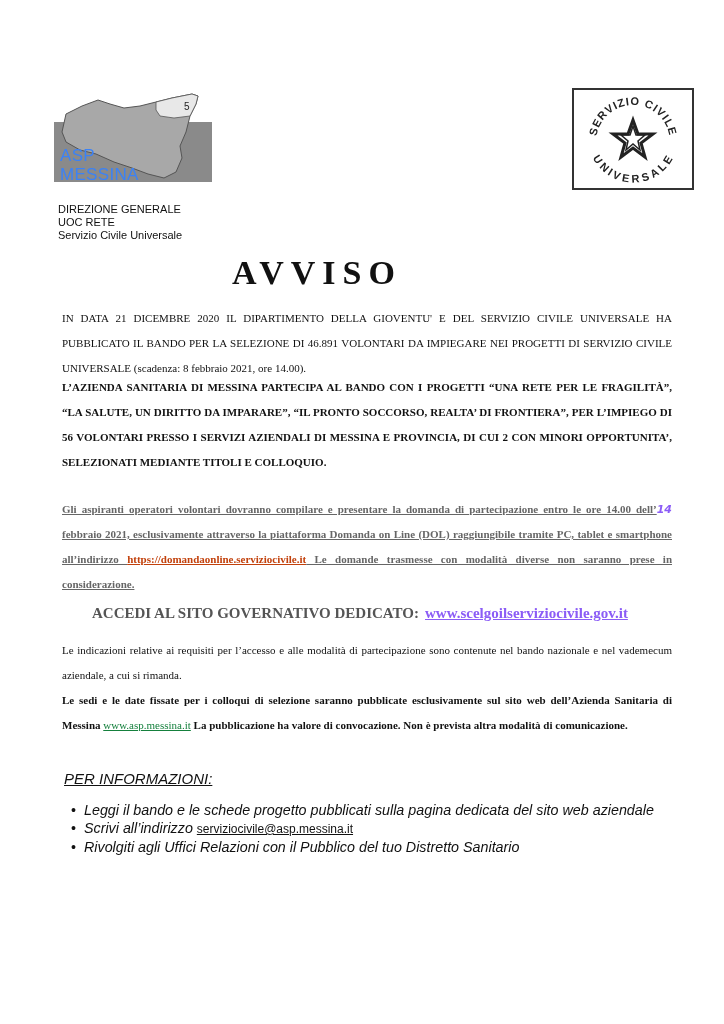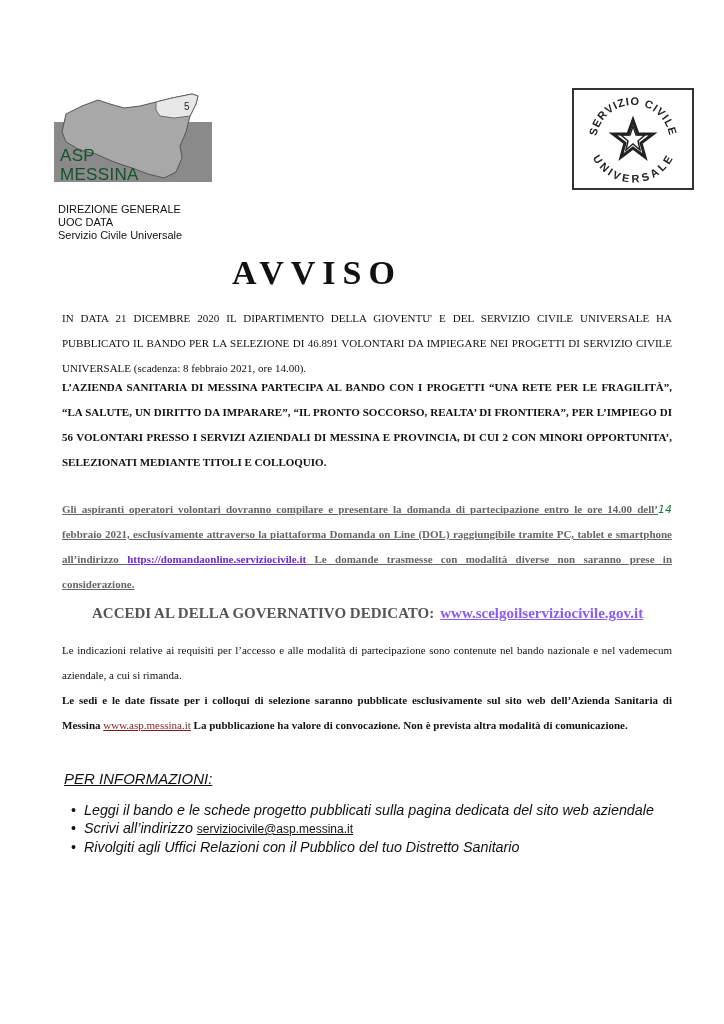--- a/index.html
+++ b/index.html
@@ -2,36 +2,36 @@
 <html><head>
 <meta charset="utf-8">
 <style>
   html,body{margin:0;padding:0;background:#fff;}
   body{width:724px;height:1024px;position:relative;overflow:hidden;color:#111;}
   .serif{font-family:"Liberation Serif","DejaVu Serif",serif;}
   .sans{font-family:"Liberation Sans","DejaVu Sans",sans-serif;}
   #logo-asp{position:absolute;left:52px;top:92px;width:164px;height:100px;}
   #logo-asp .band{position:absolute;left:2px;top:30px;width:158px;height:60px;background:#8a8a8a;}
   #logo-asp svg{position:absolute;left:0;top:0;}
-  #logo-asp .asp-text{position:absolute;left:8px;top:54px;color:#14532d;font-size:17px;line-height:19px;letter-spacing:0.3px;}
+  #logo-asp .asp-text{position:absolute;left:8px;top:54px;color:#3b82f6;font-size:17px;line-height:19px;letter-spacing:0.3px;}
   #header-left{position:absolute;left:58px;top:203px;font-size:11px;line-height:13px;}
   #logo-scu{position:absolute;left:572px;top:88px;width:122px;height:102px;border:2px solid #333;box-sizing:border-box;}
   #title{position:absolute;left:0;width:634px;top:254px;text-align:center;font-size:34px;font-weight:bold;letter-spacing:7px;}
   .para{position:absolute;left:62px;width:610px;font-size:11px;line-height:25px;text-align:justify;}
   #p1{top:306px;}
   #p2{top:375px;font-weight:bold;}
   #p3{top:497px;font-weight:bold;color:#666;}
   #p3 .u{text-decoration:underline;}
-  #p3 .link{color:#6d28d9;text-decoration:underline;}
-  #p3 .hand{display:inline-block;font-family:"DejaVu Sans",sans-serif;font-style:italic;color:#15803d;font-weight:normal;}
+  #p3 .link{color:#c2410c;text-decoration:underline;}
+  #p3 .hand{display:inline-block;font-family:"DejaVu Sans",sans-serif;font-style:italic;color:#8b5cf6;font-weight:bold;}
   #accedi{position:absolute;left:92px;top:605px;font-size:15px;font-weight:bold;color:#555;}
   #accedi .link{color:#8b5cf6;text-decoration:underline;margin-left:6px;}
   #p4{top:638px;}
   #p5{top:688px;font-weight:bold;}
-  #p5 .link{font-weight:normal;text-decoration:underline;color:#7f1d1d;}
+  #p5 .link{font-weight:normal;text-decoration:underline;color:#15803d;}
   #info-title{position:absolute;left:64px;top:770px;font-size:15px;font-style:italic;text-decoration:underline;}
   #info-list{position:absolute;left:62px;top:792px;margin:9px;padding:0;list-style:none;font-size:14.3px;line-height:18px;font-style:italic;width:660px;}
   #info-list li{position:relative;padding-left:13px;}
   #info-list li::before{content:"•";position:absolute;left:0;font-style:normal;}
   #info-list .email{font-style:normal;font-size:12px;text-decoration:underline;}
 </style>
 </head>
 <body>
 
 <div id="logo-asp">
@@ -42,21 +42,21 @@
     <text x="132" y="18" font-size="10" font-family="Liberation Sans, sans-serif" fill="#222">5</text>
   </svg>
   <div class="asp-text sans">
     <div>ASP</div>
     <div>MESSINA</div>
   </div>
 </div>
 
 <div id="header-left" class="sans">
   <div>DIREZIONE GENERALE</div>
-  <div>UOC DATA</div>
+  <div>UOC RETE</div>
   <div>Servizio Civile Universale</div>
 </div>
 
 <div id="logo-scu">
   <svg width="118" height="98" viewBox="0 0 118 98">
     <defs>
       <path id="arcTop" d="M22,52 A37,37 0 0 1 96,52"></path>
       <path id="arcBot" d="M24,56 A36,36 0 0 0 94,56"></path>
     </defs>
     <text font-size="11" font-family="Liberation Sans, sans-serif" font-weight="bold" fill="#222" letter-spacing="1">
@@ -74,21 +74,21 @@
 
 <div id="p1" class="para serif">IN DATA 21 DICEMBRE 2020 IL DIPARTIMENTO DELLA GIOVENTU' E DEL SERVIZIO CIVILE UNIVERSALE HA PUBBLICATO IL BANDO PER LA SELEZIONE DI 46.891 VOLONTARI DA IMPIEGARE NEI PROGETTI DI SERVIZIO CIVILE UNIVERSALE (scadenza: 8 febbraio 2021, ore 14.00).</div>
 
 <div id="p2" class="para serif">L’AZIENDA SANITARIA DI MESSINA PARTECIPA AL BANDO CON I PROGETTI “UNA RETE PER LE FRAGILITÀ”, “LA SALUTE, UN DIRITTO DA IMPARARE”, “IL PRONTO SOCCORSO, REALTA’ DI FRONTIERA”, PER L’IMPIEGO DI 56 VOLONTARI PRESSO I SERVIZI AZIENDALI DI MESSINA E PROVINCIA, DI CUI 2 CON MINORI OPPORTUNITA’, SELEZIONATI MEDIANTE TITOLI E COLLOQUIO.</div>
 
 <div id="p3" class="para serif">
   <span class="u">Gli aspiranti operatori volontari dovranno compilare e presentare la domanda di partecipazione entro le ore 14.00 dell’</span><span class="hand">14</span><span class="u"> febbraio 2021, esclusivamente attraverso la piattaforma Domanda on Line (DOL) raggiungibile tramite PC, tablet e smartphone all’indirizzo </span><a class="link">https://domandaonline.serviziocivile.it</a><span class="u"> Le domande trasmesse con modalità diverse non saranno prese in considerazione.</span>
 </div>
 
 <div id="accedi" class="serif">
-  <span>ACCEDI AL DELLA GOVERNATIVO DEDICATO:</span><a class="link">www.scelgoilserviziocivile.gov.it</a>
+  <span>ACCEDI AL SITO GOVERNATIVO DEDICATO:</span><a class="link">www.scelgoilserviziocivile.gov.it</a>
 </div>
 
 <div id="p4" class="para serif">Le indicazioni relative ai requisiti per l’accesso e alle modalità di partecipazione sono contenute nel bando nazionale e nel vademecum aziendale, a cui si rimanda.</div>
 
 <div id="p5" class="para serif">
   <span>Le sedi e le date fissate per i colloqui di selezione saranno pubblicate esclusivamente sul sito web dell’Azienda Sanitaria di Messina </span><a class="link">www.asp.messina.it</a><span> La pubblicazione ha valore di convocazione. Non è prevista altra modalità di comunicazione.</span>
 </div>
 
 <div id="info-title" class="sans">PER INFORMAZIONI:</div>
 

